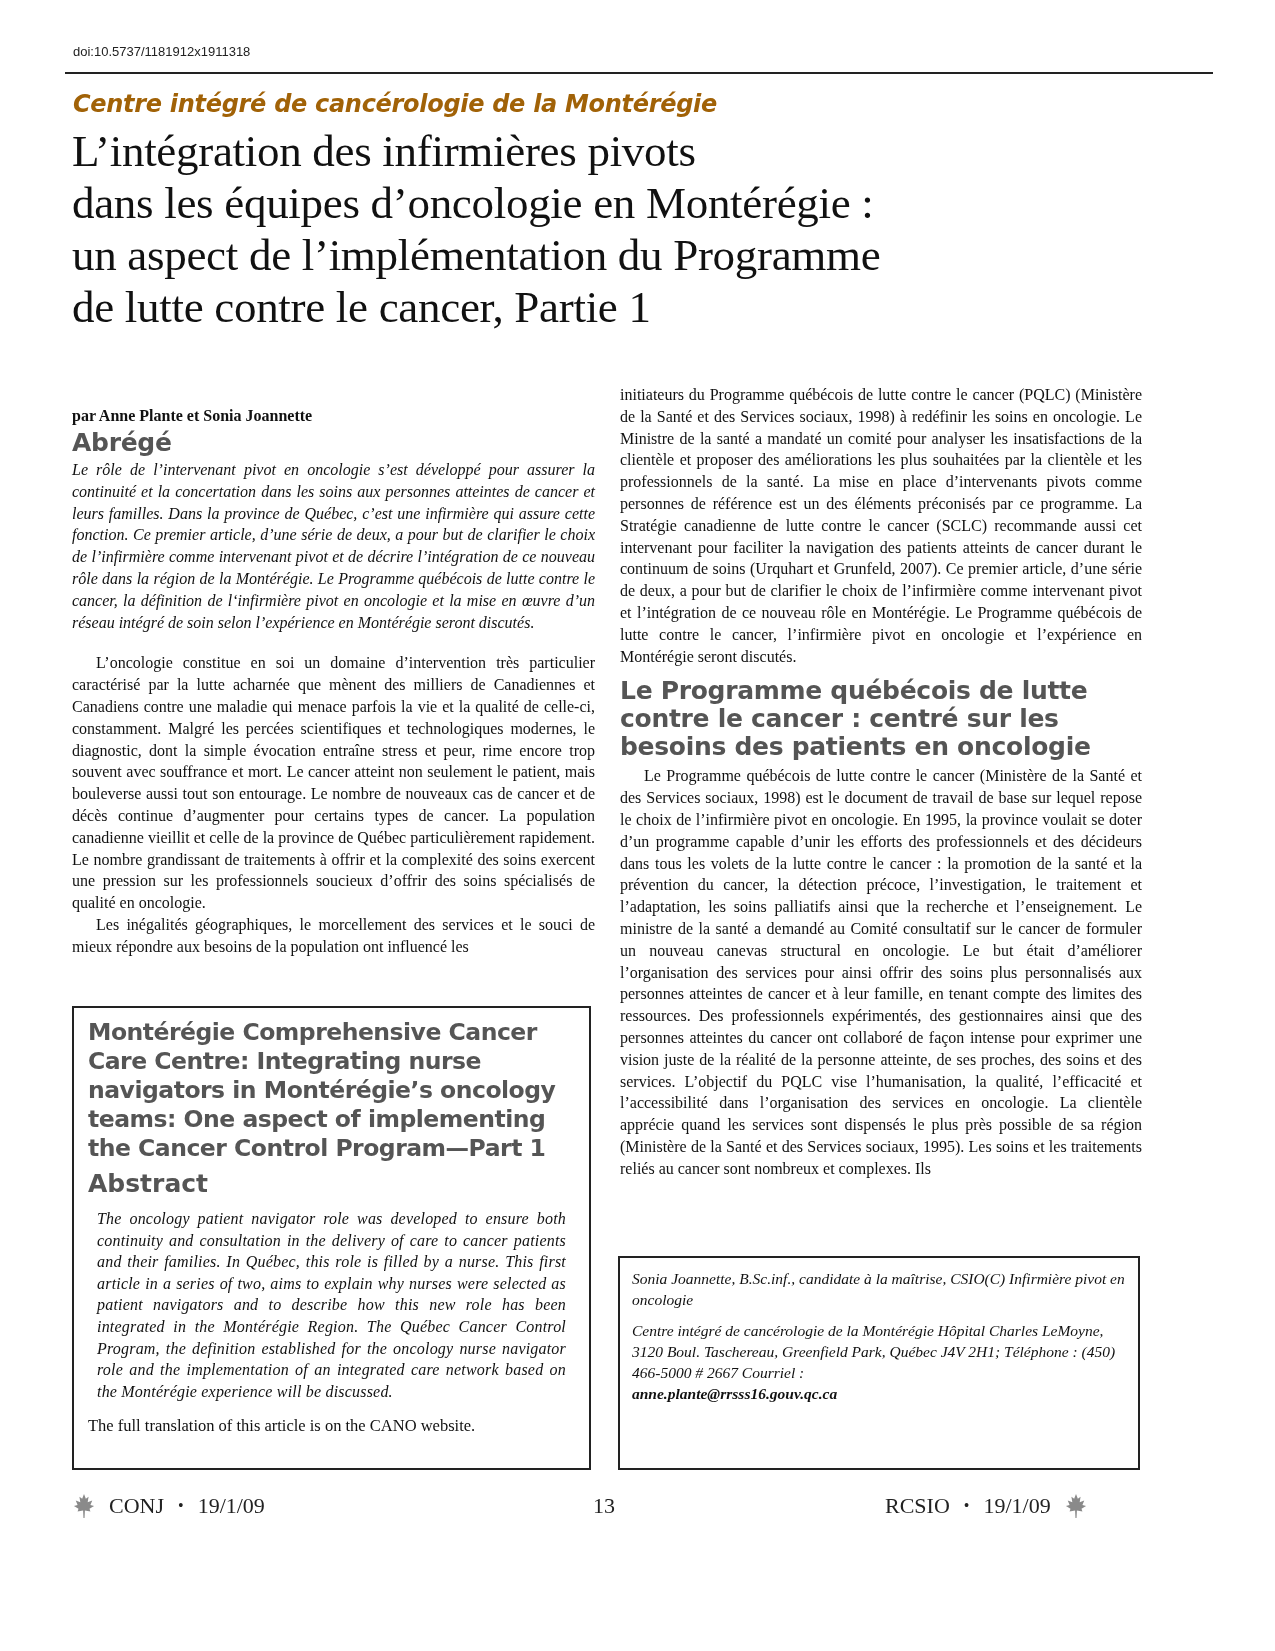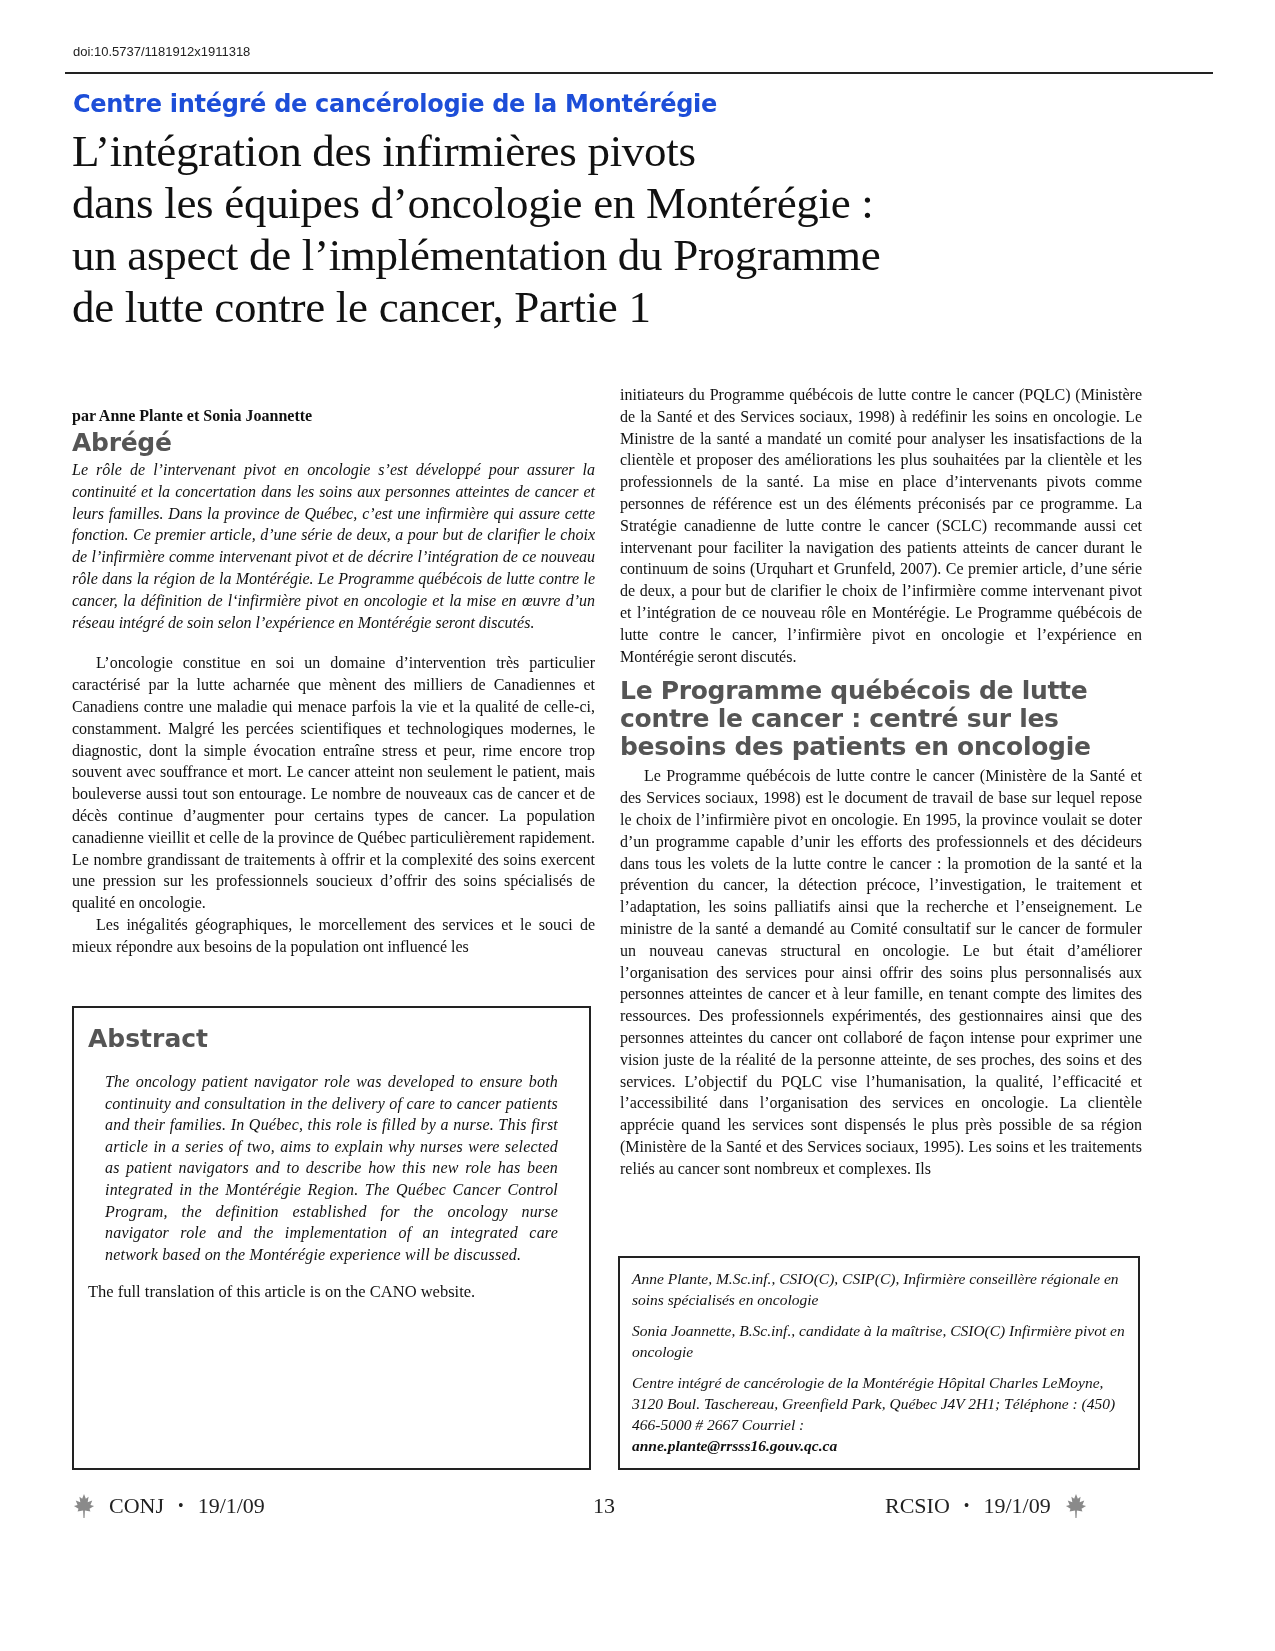--- a/index.html
+++ b/index.html
@@ -1,39 +1,39 @@
 <!DOCTYPE html>
 <html><head>
 <meta charset="utf-8">
 <style>
   html, body { margin: 0; padding: 0; background: #ffffff; }
   body { width: 1275px; height: 1651px; position: relative; overflow: hidden; color: #111; }
 
   #doi { position: absolute; left: 73px; top: 44px; font-family: "Liberation Sans", sans-serif; font-size: 13px; color: #222; text-align: center; }
   #top-rule { position: absolute; left: 65px; top: 72px; width: 1148px; height: 2px; background: #222; }
 
-  #kicker { position: absolute; left: 73px; top: 90px; font-family: "DejaVu Sans", sans-serif; font-weight: bold; font-size: 24px; color: #1d4ed8; letter-spacing: -0.3px; }
+  #kicker { position: absolute; left: 73px; top: 90px; font-family: "DejaVu Sans", sans-serif; font-weight: bold; font-size: 24px; color: #a16207; letter-spacing: -0.3px; font-style: italic; }
   #title { position: absolute; left: 72px; top: 125px; width: 1000px; font-family: "Liberation Serif", serif; font-size: 45px; line-height: 52px; color: #111; letter-spacing: -0.3px; }
   #title div { white-space: nowrap; }
 
   .col { position: absolute; top: 384px; width: 523px; }
   #col-left { left: 72px; }
   #col-right { left: 620px; width: 522px; }
 
   .byline { font-family: "Liberation Serif", serif; font-weight: bold; font-size: 16px; margin: 23px 0 4px 0; }
   .sec-h { font-family: "DejaVu Sans", sans-serif; font-weight: bold; color: #555; font-size: 25px; line-height: 28px; margin: 4px 0 2px 0; letter-spacing: -0.3px; }
   .abstract-fr { font-family: "Liberation Serif", serif; font-style: italic; font-size: 16px; line-height: 21.8px; text-align: justify; margin: 0; }
   .body-p { font-family: "Liberation Serif", serif; font-size: 16px; line-height: 21.8px; text-align: justify; margin: 0; }
   .indent { text-indent: 24px; }
   .gap { height: 19px; }
 
   #en-box { position: absolute; left: 72px; top: 1006px; width: 519px; height: 464px; border: 2px solid #222; box-sizing: border-box; padding: 10px 14px 0 14px; }
   #en-box .en-title { font-family: "DejaVu Sans", sans-serif; font-weight: bold; color: #555; font-size: 23.5px; line-height: 29px; letter-spacing: -0.5px; margin: 0; }
   #en-box .en-abs-h { font-family: "DejaVu Sans", sans-serif; font-weight: bold; color: #555; font-size: 25px; line-height: 30px; margin: 6px 0 0 0; }
-  #en-box .en-abs { font-family: "Liberation Serif", serif; font-style: italic; font-size: 16px; line-height: 21.6px; text-align: justify; margin: 17px; letter-spacing: 0.2px; }
+  #en-box .en-abs { font-family: "Liberation Serif", serif; font-style: italic; font-size: 16px; line-height: 21.6px; text-align: justify; margin: 9px; letter-spacing: 0.2px; }
   #en-box .en-note { font-family: "Liberation Serif", serif; font-size: 16.5px; margin: 14px 0 0 0; }
 
   #author-box { position: absolute; left: 618px; top: 1256px; width: 522px; height: 214px; border: 2px solid #222; box-sizing: border-box; padding: 10px 12px 0 12px; }
   #author-box p { font-family: "Liberation Serif", serif; font-style: italic; font-size: 15.5px; line-height: 21px; margin: 0 0 10px 0; }
   #author-box .email { font-weight: bold; }
 
   #footer { position: absolute; left: 0; top: 1493px; width: 1275px; height: 40px; font-family: "Liberation Serif", serif; font-size: 22px; color: #222; }
   #footer .left { position: absolute; left: 73px; top: 0; display: flex; align-items: center; gap: 14px; }
   #footer .center { position: absolute; left: 593px; top: 0; }
   #footer .right { position: absolute; left: 885px; top: 0; display: flex; align-items: center; gap: 14px; }
@@ -57,33 +57,33 @@
 <div id="col-left" class="col">
   <div class="byline">par Anne Plante et Sonia Joannette</div>
   <div class="sec-h">Abrégé</div>
   <p class="abstract-fr">Le rôle de l’intervenant pivot en oncologie s’est développé pour assurer la continuité et la concertation dans les soins aux personnes atteintes de cancer et leurs familles. Dans la province de Québec, c’est une infirmière qui assure cette fonction. Ce premier article, d’une série de deux, a pour but de clarifier le choix de l’infirmière comme intervenant pivot et de décrire l’intégration de ce nouveau rôle dans la région de la Montérégie. Le Programme québécois de lutte contre le cancer, la définition de l‘infirmière pivot en oncologie et la mise en œuvre d’un réseau intégré de soin selon l’expérience en Montérégie seront discutés.</p>
   <div class="gap"></div>
   <p class="body-p indent">L’oncologie constitue en soi un domaine d’intervention très particulier caractérisé par la lutte acharnée que mènent des milliers de Canadiennes et Canadiens contre une maladie qui menace parfois la vie et la qualité de celle-ci, constamment. Malgré les percées scientifiques et technologiques modernes, le diagnostic, dont la simple évocation entraîne stress et peur, rime encore trop souvent avec souffrance et mort. Le cancer atteint non seulement le patient, mais bouleverse aussi tout son entourage. Le nombre de nouveaux cas de cancer et de décès continue d’augmenter pour certains types de cancer. La population canadienne vieillit et celle de la province de Québec particulièrement rapidement. Le nombre grandissant de traitements à offrir et la complexité des soins exercent une pression sur les professionnels soucieux d’offrir des soins spécialisés de qualité en oncologie.</p>
   <p class="body-p indent">Les inégalités géographiques, le morcellement des services et le souci de mieux répondre aux besoins de la population ont influencé les</p>
 </div>
 
 <div id="en-box">
+  <p class="en-title">Montérégie Comprehensive Cancer Care Centre: Integrating nurse navigators in Montérégie’s oncology teams: One aspect of implementing the Cancer Control Program—Part 1</p>
   <p class="en-abs-h">Abstract</p>
   <p class="en-abs">The oncology patient navigator role was developed to ensure both continuity and consultation in the delivery of care to cancer patients and their families. In Québec, this role is filled by a nurse. This first article in a series of two, aims to explain why nurses were selected as patient navigators and to describe how this new role has been integrated in the Montérégie Region. The Québec Cancer Control Program, the definition established for the oncology nurse navigator role and the implementation of an integrated care network based on the Montérégie experience will be discussed.</p>
   <p class="en-note">The full translation of this article is on the CANO website.</p>
 </div>
 
 <div id="col-right" class="col">
   <p class="body-p">initiateurs du Programme québécois de lutte contre le cancer (PQLC) (Ministère de la Santé et des Services sociaux, 1998) à redéfinir les soins en oncologie. Le Ministre de la santé a mandaté un comité pour analyser les insatisfactions de la clientèle et proposer des améliorations les plus souhaitées par la clientèle et les professionnels de la santé. La mise en place d’intervenants pivots comme personnes de référence est un des éléments préconisés par ce programme. La Stratégie canadienne de lutte contre le cancer (SCLC) recommande aussi cet intervenant pour faciliter la navigation des patients atteints de cancer durant le continuum de soins (Urquhart et Grunfeld, 2007). Ce premier article, d’une série de deux, a pour but de clarifier le choix de l’infirmière comme intervenant pivot et l’intégration de ce nouveau rôle en Montérégie. Le Programme québécois de lutte contre le cancer, l’infirmière pivot en oncologie et l’expérience en Montérégie seront discutés.</p>
   <div class="sec-h" style="margin-top:10px;">Le Programme québécois de lutte contre le cancer : centré sur les besoins des patients en oncologie</div>
   <p class="body-p indent" style="margin-top:4px;">Le Programme québécois de lutte contre le cancer (Ministère de la Santé et des Services sociaux, 1998) est le document de travail de base sur lequel repose le choix de l’infirmière pivot en oncologie. En 1995, la province voulait se doter d’un programme capable d’unir les efforts des professionnels et des décideurs dans tous les volets de la lutte contre le cancer : la promotion de la santé et la prévention du cancer, la détection précoce, l’investigation, le traitement et l’adaptation, les soins palliatifs ainsi que la recherche et l’enseignement. Le ministre de la santé a demandé au Comité consultatif sur le cancer de formuler un nouveau canevas structural en oncologie. Le but était d’améliorer l’organisation des services pour ainsi offrir des soins plus personnalisés aux personnes atteintes de cancer et à leur famille, en tenant compte des limites des ressources. Des professionnels expérimentés, des gestionnaires ainsi que des personnes atteintes du cancer ont collaboré de façon intense pour exprimer une vision juste de la réalité de la personne atteinte, de ses proches, des soins et des services. L’objectif du PQLC vise l’humanisation, la qualité, l’efficacité et l’accessibilité dans l’organisation des services en oncologie. La clientèle apprécie quand les services sont dispensés le plus près possible de sa région (Ministère de la Santé et des Services sociaux, 1995). Les soins et les traitements reliés au cancer sont nombreux et complexes. Ils</p>
 </div>
 
 <div id="author-box">
-  <p>Anne Plante, M.Sc.inf., CSIO(C), CSIP(C), Infirmière conseillère régionale en soins spécialisés en oncologie</p>
   <p>Sonia Joannette, B.Sc.inf., candidate à la maîtrise, CSIO(C) Infirmière pivot en oncologie</p>
   <p><span>Centre intégré de cancérologie de la Montérégie Hôpital Charles LeMoyne, 3120 Boul. Taschereau, Greenfield Park, Québec J4V 2H1; Téléphone : (450) 466-5000 # 2667 Courriel :</span><br><a class="email">anne.plante@rrsss16.gouv.qc.ca</a></p>
 </div>
 
 <div id="footer">
   <div class="left">
     <svg class="leaf" viewBox="0 0 24 28">
         <path fill="#8a8a8a" d="M12 1 L14 6 L17 4 L16 10 L21 8 L19 13 L23 14 L18 17 L19 20 L13 19 L12.6 27 L11.4 27 L11 19 L5 20 L6 17 L1 14 L5 13 L3 8 L8 10 L7 4 L10 6 Z"></path>
       </svg>
     <span>CONJ</span>

